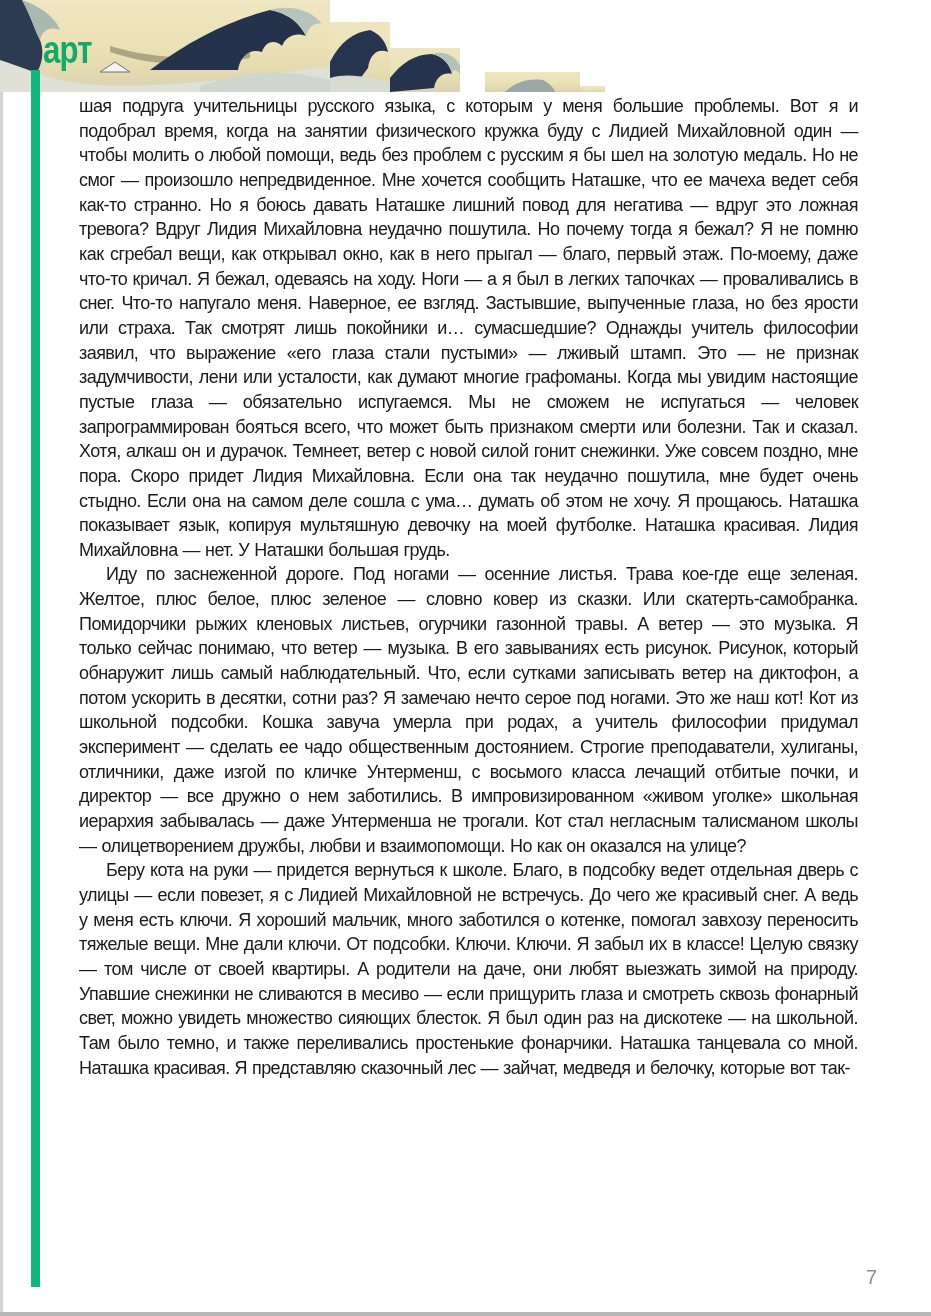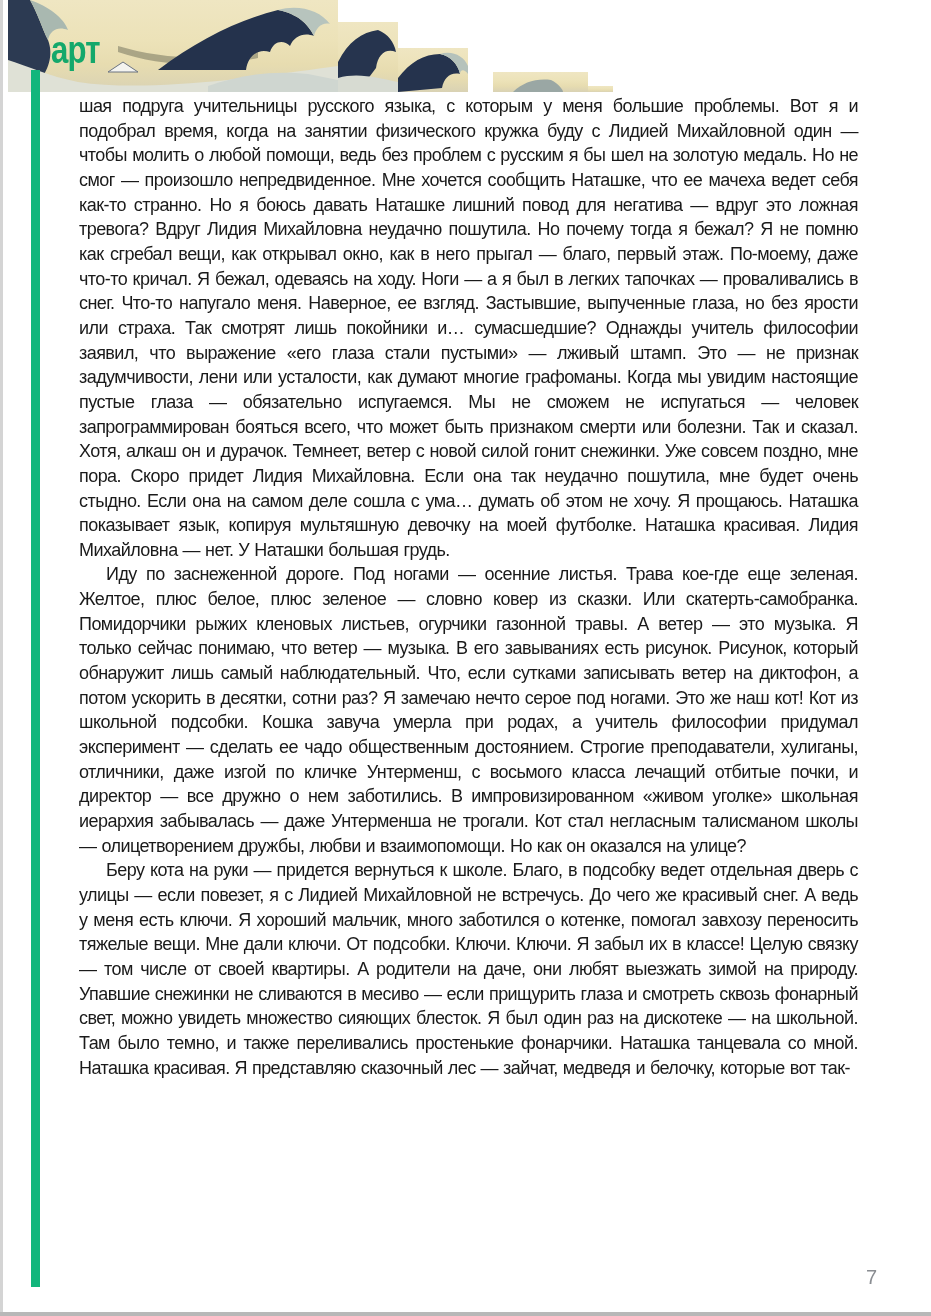--- a/index.html
+++ b/index.html
@@ -22,21 +22,21 @@
     }
     .page-bottom-edge {
       position: absolute;
       left: 0; top: 1312px;
       width: 931px; height: 4px;
       background: #b8b8b8;
     }
     
     .header-art {
       position: absolute;
-      left: 8px; top: 0;
+      left: 0; top: 0;
       width: 841px; height: 92px;
     }
     .wave-tile {
       position: absolute;
       overflow: hidden;
       background: linear-gradient(180deg, #efe6c2 0%, #ece2b8 45%, #e7dcb0 70%, #d9d2b4 100%);
     }
     .wave-tile svg { position: absolute; left: 0; top: 0; }
     .section-label {
       position: absolute;

